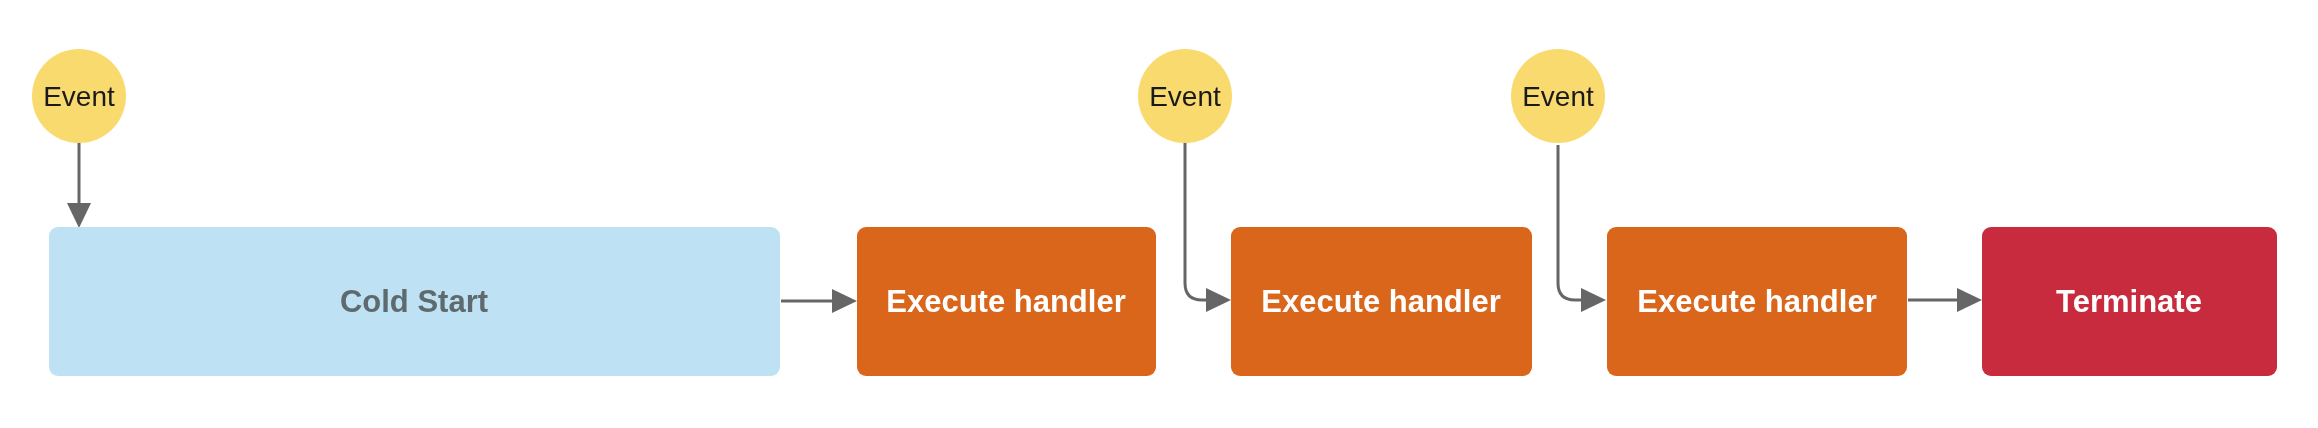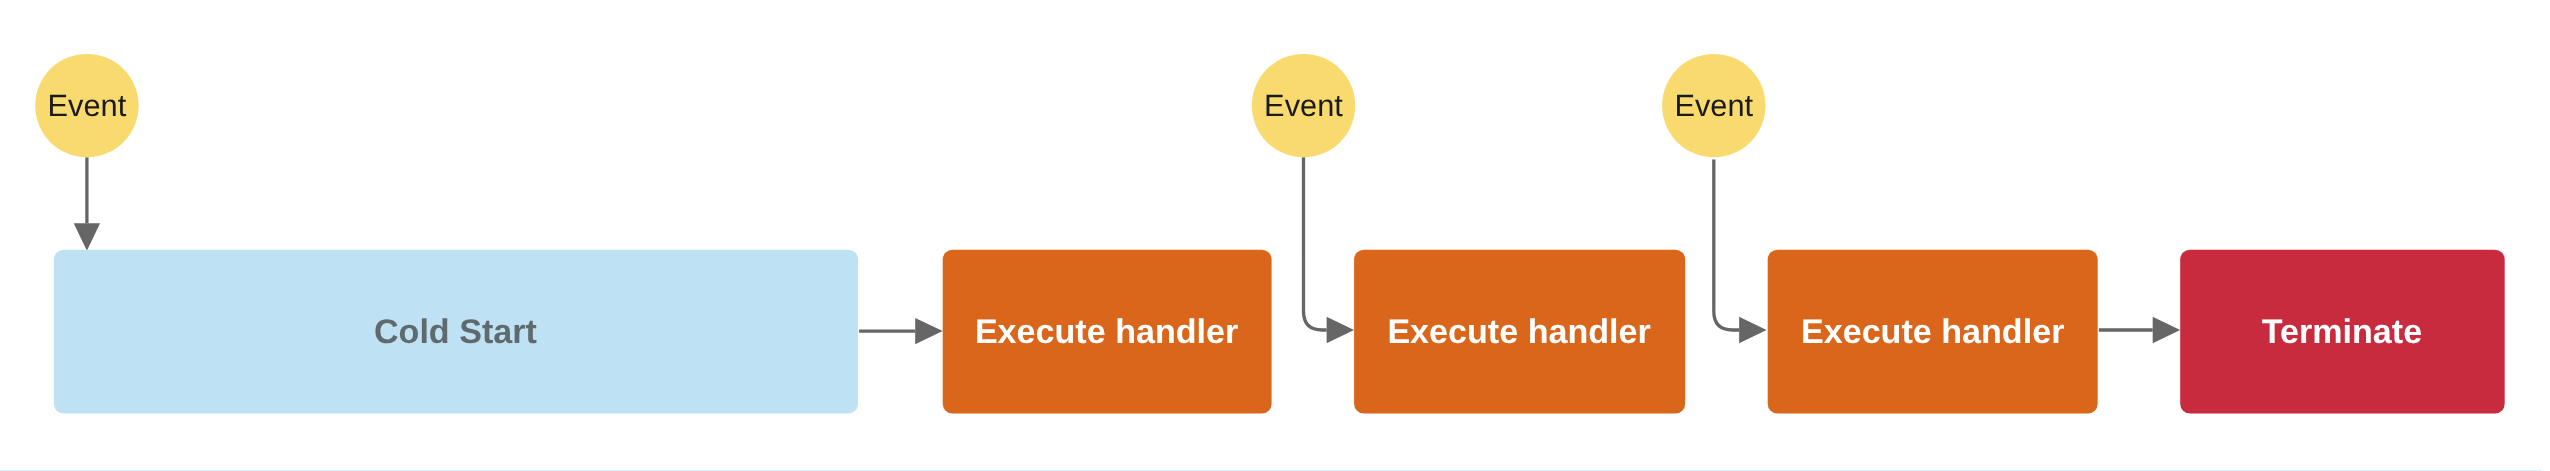--- a/index.html
+++ b/index.html
@@ -4,21 +4,21 @@
 <style>
   html, body {
     margin: 0;
     padding: 0;
     background: #ffffff;
   }
   .canvas {
     position: relative;
     width: 2318px;
     height: 428px;
-    background: #7dd3fc;
+    background: #fde047;
     overflow: hidden;
   }
   svg {
     display: block;
     font-family: "Liberation Sans", "DejaVu Sans", sans-serif;
   }
   .node-label {
     font-size: 31px;
     font-weight: bold;
   }

